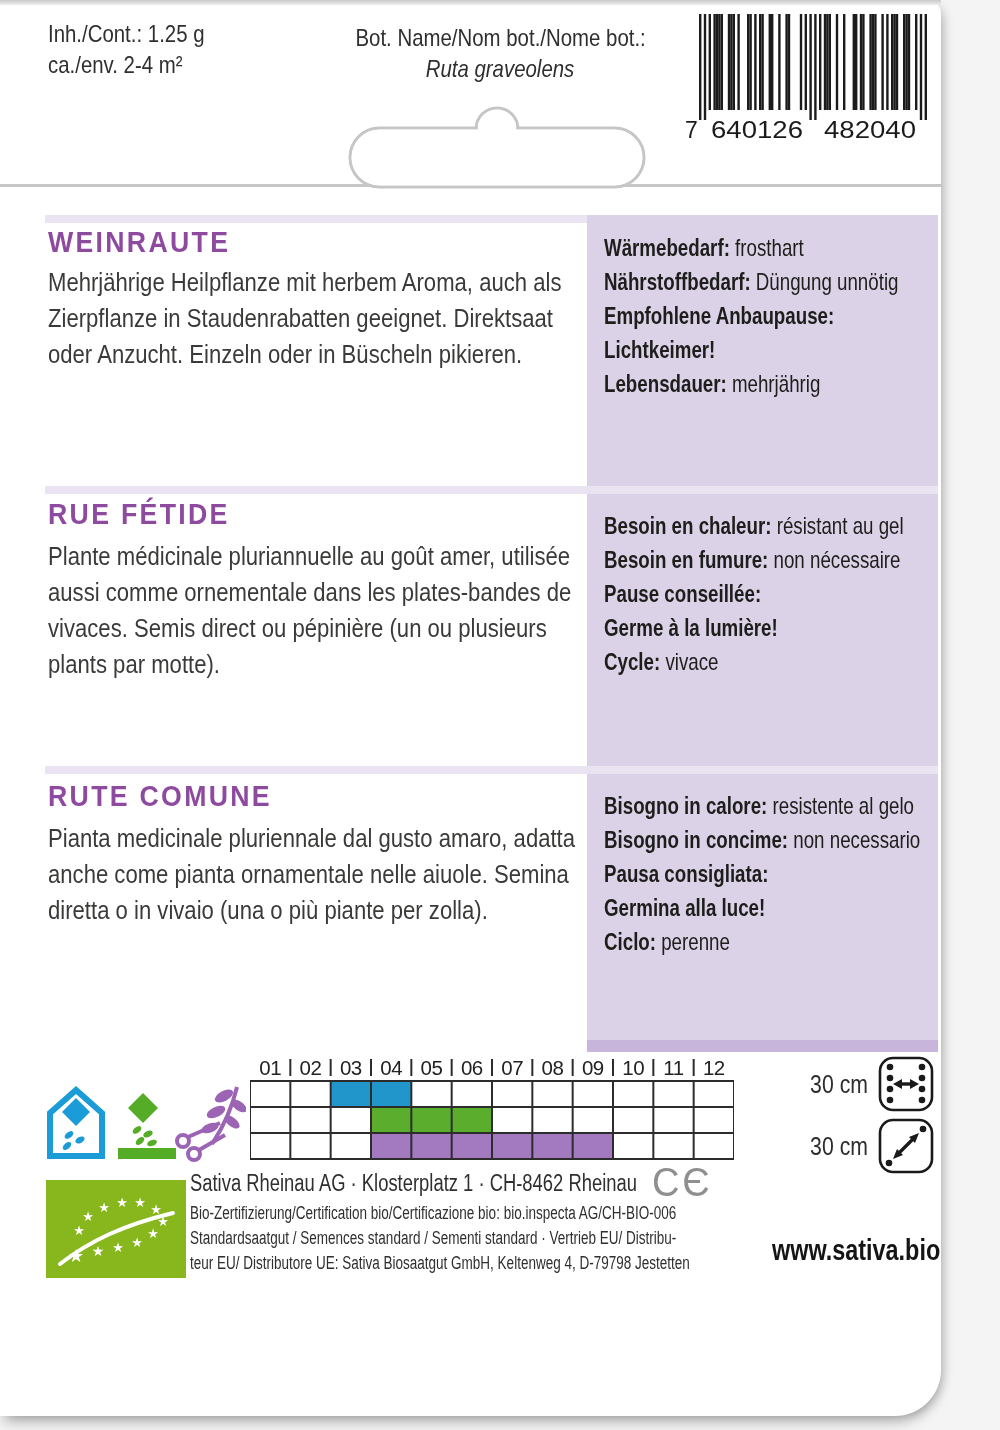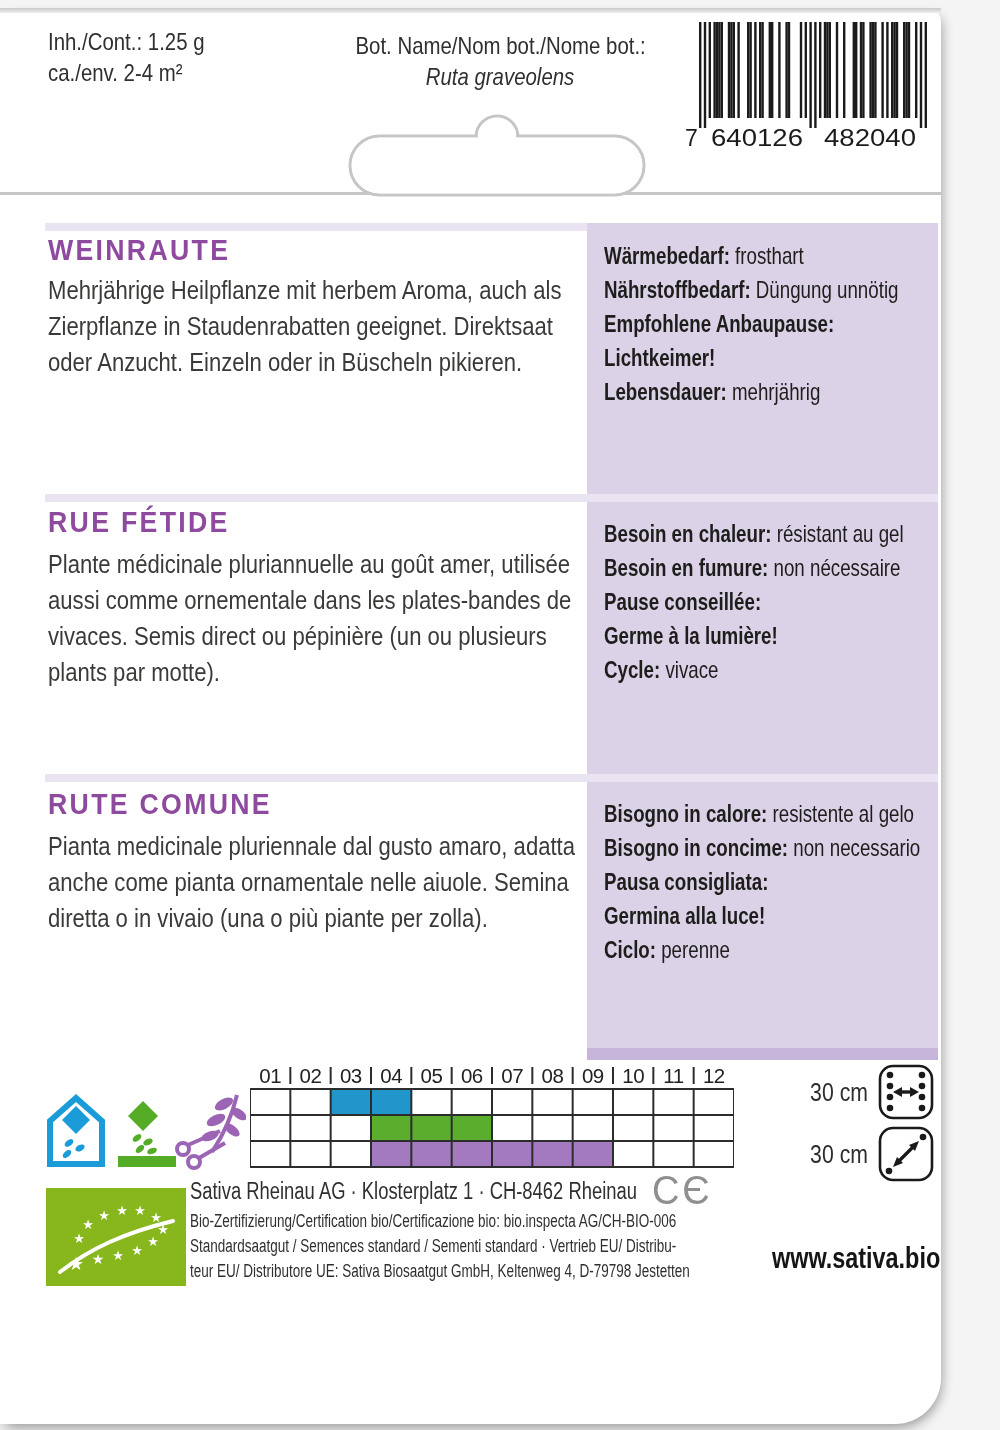--- a/index.html
+++ b/index.html
@@ -4,21 +4,21 @@
 <style>
   html,body{margin:0;padding:0;}
   body{
     width:1000px;height:1430px;position:relative;overflow:hidden;
     background:#f4f4f4;
     font-family:"Liberation Sans",sans-serif;
     color:var(--text-ink,#333);
   }
   .a{position:absolute;}
   .packet{
-    position:absolute;left:0;top:8px;width:941px;height:1416px;background:#fff;
+    position:absolute;left:0;top:0;width:941px;height:1416px;background:#fff;
     border-radius:0 14px 46px 0;
     box-shadow:0 9px 14px -4px rgba(0,0,0,.30), 7px 2px 12px -5px rgba(0,0,0,.20);
   }
   .top-edge{left:0;top:0;width:941px;height:5px;
     background:linear-gradient(#c9c9c9,#efefef);}
   .fold-line{left:0;top:184px;width:941px;height:3px;background:#b3b3b3;opacity:.75;}
   .hdr-small{font-size:24px;line-height:31px;color:#2f2f2e;
     transform:scaleX(.85);transform-origin:0 0;white-space:nowrap;}
   .bot-block{left:330px;top:22px;width:340px;text-align:center;font-size:24px;line-height:31px;
     color:#2f2f2e;transform:scaleX(.85);transform-origin:50% 0;white-space:nowrap;}

